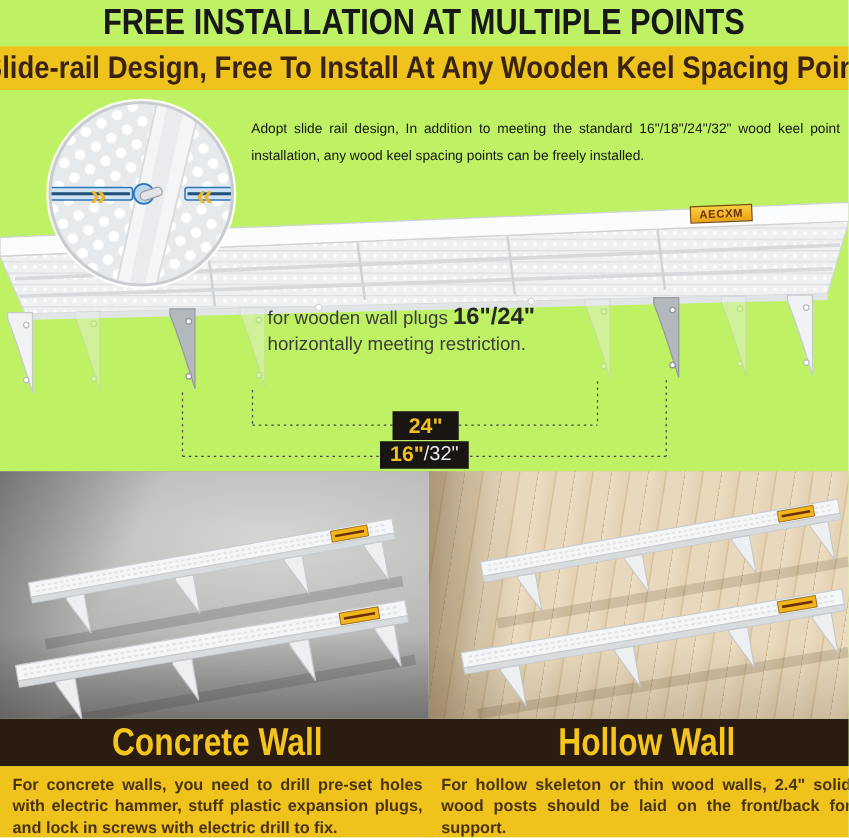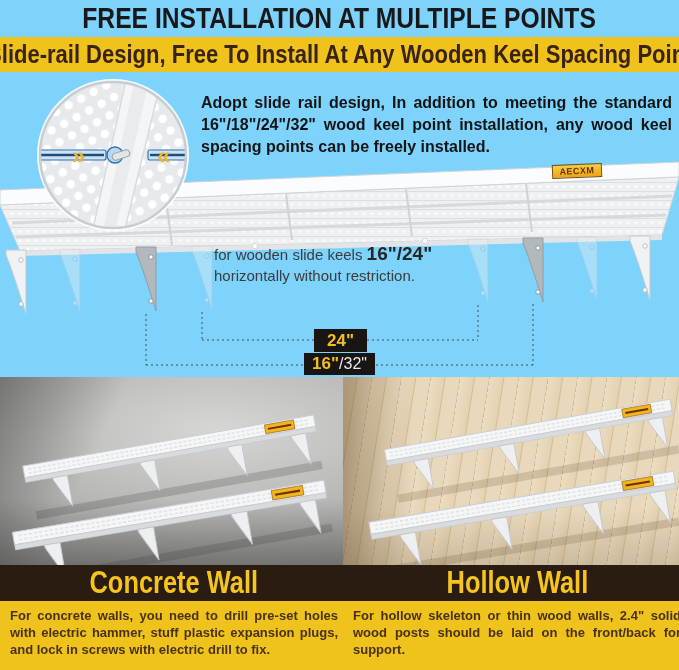--- a/index.html
+++ b/index.html
@@ -1,32 +1,32 @@
 <!DOCTYPE html>
 <html><head>
 <meta charset="utf-8">
 <style>
   html,body { margin:0; padding:0; background:#ffffff; }
   .page {
-    position:relative; width:679px; height:670px; background:#7dd3fc;
+    position:relative; width:679px; height:670px; background:#bef264;
     font-family:"Liberation Sans", sans-serif; overflow:hidden;
   }
   
   .title-bar { position:absolute; top:0; left:0; right:0; height:37px;
     display:flex; align-items:center; justify-content:center; }
   .title-bar .t { font-weight:bold; font-size:29px; color:#181818;
     transform:scaleX(.85); white-space:nowrap; letter-spacing:0px; }
   .banner { position:absolute; top:37px; left:0; right:0; height:35px;
     background:#EFC31B; display:flex; align-items:center; justify-content:center; }
   .banner .t { font-weight:bold; font-size:25px; color:#3A2313;
     transform:scaleX(.88); white-space:nowrap; }
   
   .shelf-svg { position:absolute; top:65px; left:0; width:679px; height:312px; }
   .para { position:absolute; left:201px; top:92px; width:471px;
-    font-size:16px; font-weight:bold; color:#141414; text-align:justify;
+    font-size:11px; font-weight:normal; color:#141414; text-align:justify;
     line-height:22px; }
   .note { position:absolute; left:214px; top:242px; width:246px;
     color:#3C3C3C; font-size:15px; line-height:20px; }
   .note .l2 { line-height:23px; }
   .note .strong { font-size:19px; font-weight:bold; color:#262626; }
   .brand-badge { position:absolute; left:552px; top:164px; width:50px; height:14px;
     background:linear-gradient(#f9cd42,#eaa414); border:1px solid #7a4a08;
     color:#6b2f0a; font-size:9px; font-weight:bold; letter-spacing:.5px;
     display:flex; align-items:center; justify-content:center;
     transform:rotate(-2.5deg); box-sizing:border-box; }
@@ -55,21 +55,21 @@
       linear-gradient(to right, rgba(95,70,35,.45) 0%, rgba(95,70,35,.15) 12%, rgba(95,70,35,0) 20%),
       linear-gradient(to top, rgba(80,60,30,.18) 0%, rgba(80,60,30,0) 30%),
       repeating-linear-gradient(99deg,
         #ecddc2 0px, #e4d2b2 13px, #d2bc96 14px,
         #e8d8bc 15px, #e8d8bc 28px, #c9b189 29px);
   }
   .caption { height:38px; background:#2A1C11; display:flex; align-items:center;
     justify-content:center; }
   .caption .t { color:#F6C51D; font-size:31px; font-weight:bold;
     transform:scaleX(.82); white-space:nowrap; }
-  .desc { flex:1; background:#EFC31B; padding:6px 10px 12px 10px;
+  .desc { flex:1; background:#EFC31B; padding:6px 10px 0 10px;
     font-size:13px; line-height:17px; font-weight:bold; color:#4A3216;
     text-align:justify; }
 </style>
 </head>
 <body>
 
 <div class="page">
 
   <div class="title-bar">
     <span class="t">FREE INSTALLATION AT MULTIPLE POINTS</span>
@@ -196,22 +196,22 @@
       </g>
       <circle cx="113" cy="90" r="73" fill="none" stroke="#c9cdd1" stroke-width="2.5"></circle>
     </g>
   </svg>
 
   <div class="brand-badge">AECXM</div>
 
   <div class="para">Adopt slide rail design, In addition to meeting the standard 16"/18"/24"/32" wood keel point installation, any wood keel spacing points can be freely installed.</div>
 
   <div class="note">
-    <div class="l2"><span>for wooden slide keels </span><span class="strong">16"/24"</span></div>
-    <div>horizontally without restriction.</div>
+    <div class="l2"><span>for wooden wall plugs </span><span class="strong">16"/24"</span></div>
+    <div>horizontally meeting restriction.</div>
   </div>
 
   <div class="dim dim-24">24"</div>
   <div class="dim dim-1632">
     <span class="y">16"</span>
       <span class="w">/32"</span>
   </div>
 
   <div class="panel panel-left">
     <div class="photo photo-concrete">

